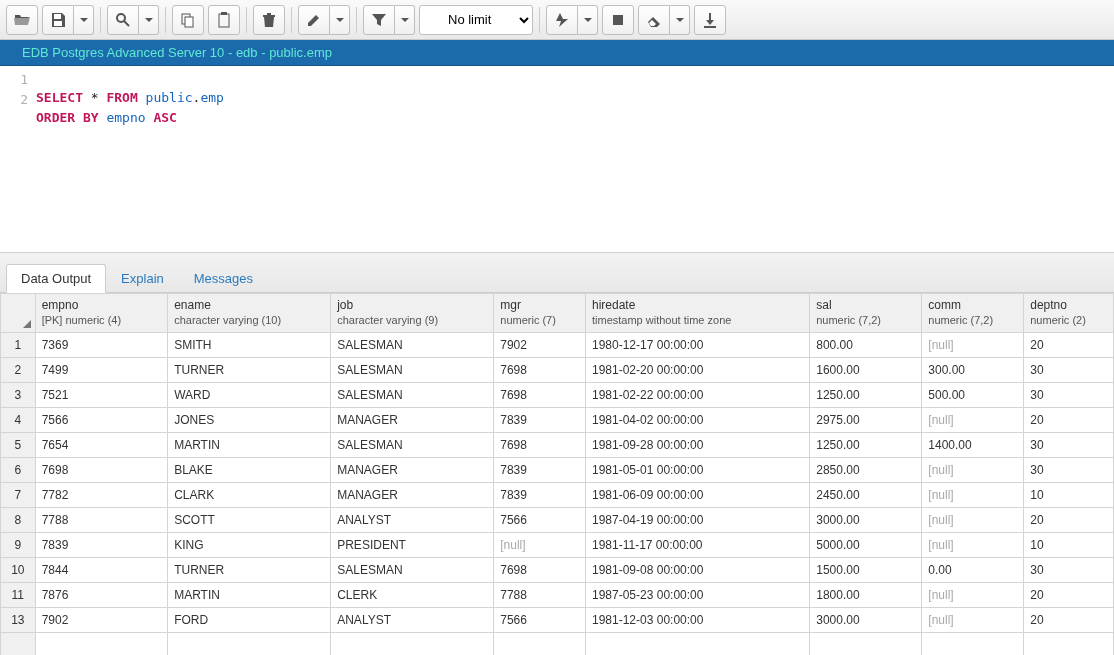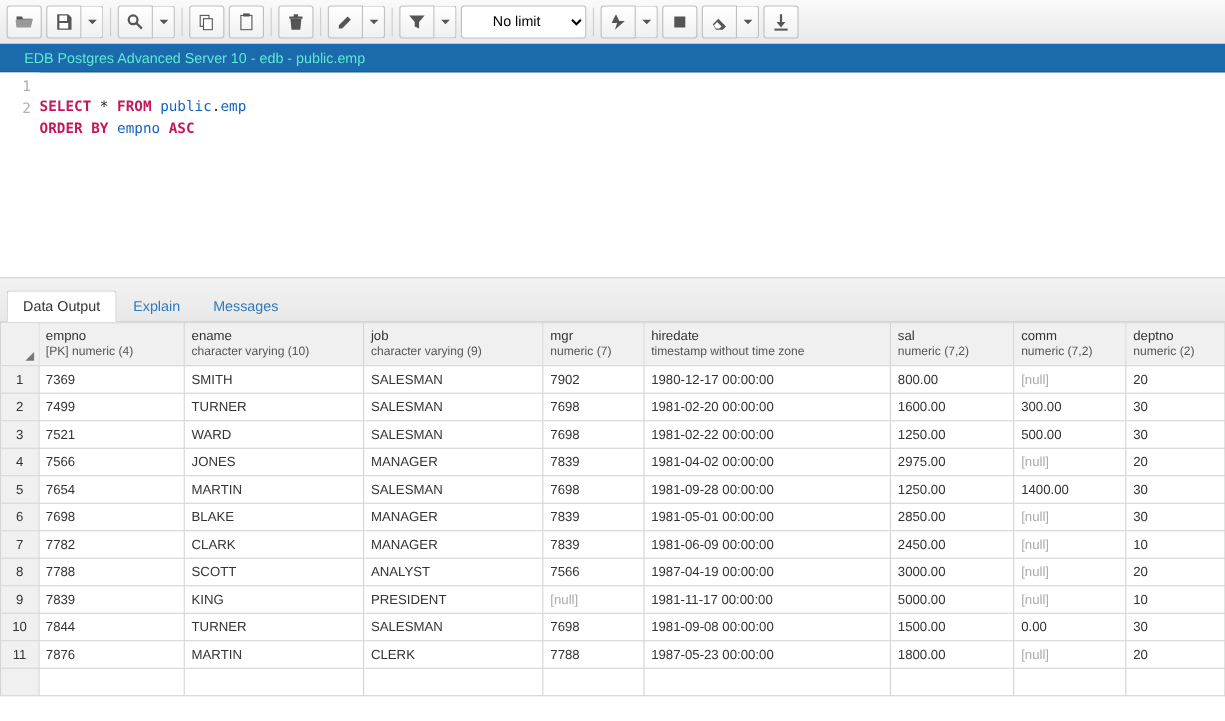--- a/index.html
+++ b/index.html
@@ -357,20 +357,31 @@
           <td class="num">7876</td>
           <td>MARTIN</td>
           <td>CLERK</td>
           <td class="num">7788</td>
           <td>1987-05-23 00:00:00</td>
           <td class="num">1800.00</td>
           <td class="null">[null]</td>
           <td class="num">20</td>
         </tr>
         <tr>
+          <th class="rownum">13</th>
+          <td class="num">7902</td>
+          <td>FORD</td>
+          <td>ANALYST</td>
+          <td class="num">7566</td>
+          <td>1981-12-03 00:00:00</td>
+          <td class="num">3000.00</td>
+          <td class="null">[null]</td>
+          <td class="num">20</td>
+        </tr>
+        <tr>
           <th class="rownum">&nbsp;</th>
           <td>&nbsp;</td>
           <td>&nbsp;</td>
           <td>&nbsp;</td>
           <td>&nbsp;</td>
           <td>&nbsp;</td>
           <td>&nbsp;</td>
           <td>&nbsp;</td>
           <td>&nbsp;</td>
         </tr>

